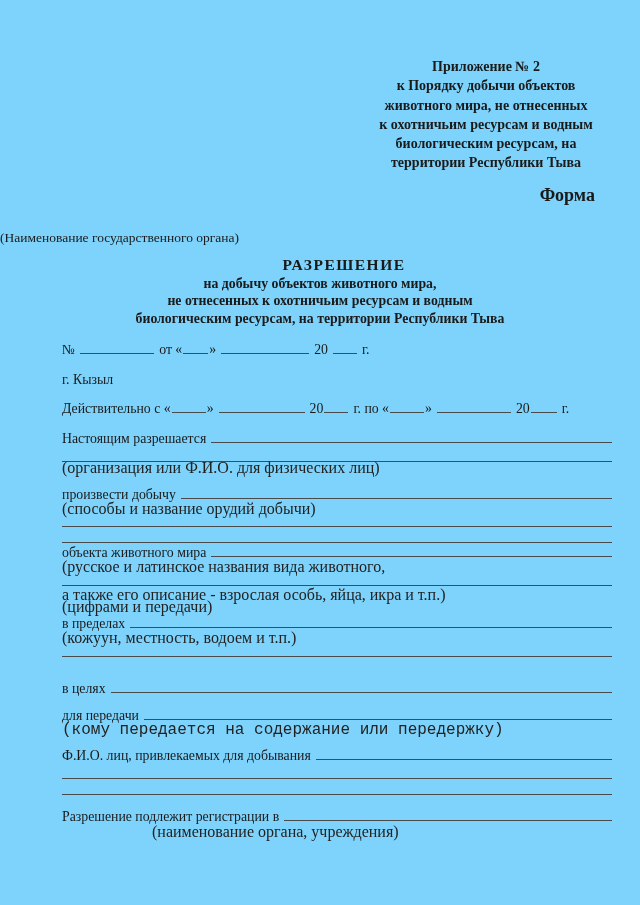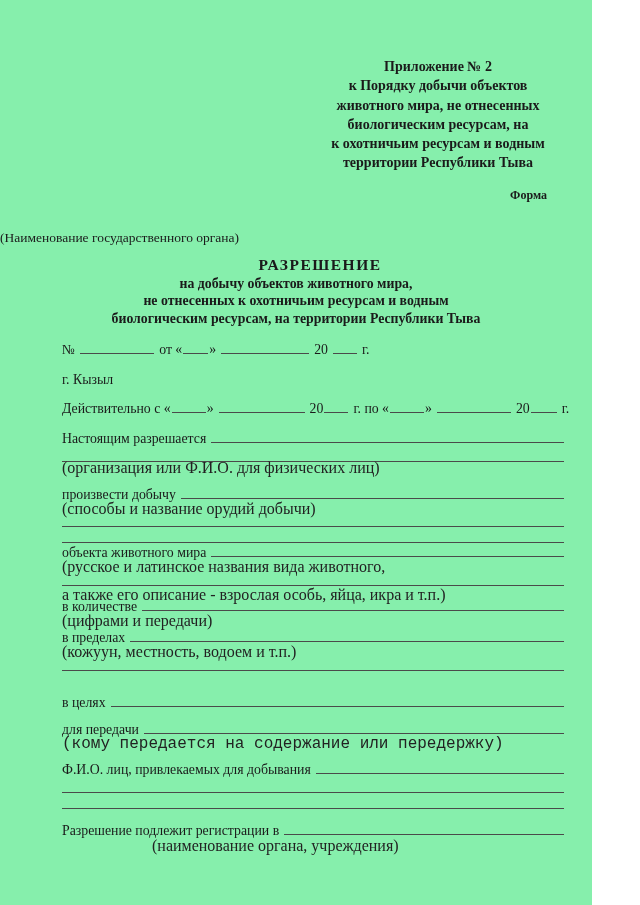--- a/index.html
+++ b/index.html
@@ -1,28 +1,28 @@
 <!DOCTYPE html>
 <html><head>
 <meta charset="utf-8">
 <style>
   html,body{margin:0;padding:0;background:#ffffff;}
   .page{
-    width:592px;height:905px;background:#86efac;overflow:hidden;
+    width:640px;height:905px;background:#7dd3fc;overflow:hidden;
     font-family:"Liberation Serif","DejaVu Serif",serif;
     color:#1a1a1a;position:relative;box-sizing:border-box;
   }
   
   .appendix{
     margin:57px 28px 0 auto;width:252px;text-align:center;
     font-weight:bold;font-size:14px;line-height:19.3px;
   }
   .forma{
     text-align:right;margin:14px 45px 4px 0;
-    font-weight:bold;font-size:12px;line-height:17px;
+    font-weight:bold;font-size:18px;line-height:17px;
   }
   .org-caption{
     text-align:left;margin-top:25px;font-size:13.5px;line-height:17px;
   }
   .title-block{text-align:center;margin-top:9px;}
   .title-heading{font-size:15.5px;font-weight:bold;letter-spacing:1.5px;line-height:20px;padding-left:48px;}
   .title-line{font-size:13.8px;font-weight:bold;line-height:17.4px;}
   
   .content{margin:0 28px 0 62px;}
   .row{
@@ -43,22 +43,22 @@
 </style>
 </head>
 <body>
 
 <div class="page">
 
   <div class="appendix">
     <div>Приложение № 2</div>
     <div>к Порядку добычи объектов</div>
     <div>животного мира, не отнесенных</div>
+    <div>к охотничьим ресурсам и водным</div>
     <div>биологическим ресурсам, на</div>
-    <div>к охотничьим ресурсам и водным</div>
     <div>территории Республики Тыва</div>
   </div>
 
   <div class="forma">Форма</div>
 
   <div class="org-caption">(Наименование государственного органа)</div>
 
   <div class="title-block">
     <div class="title-heading">РАЗРЕШЕНИЕ</div>
     <div class="title-line">на добычу объектов животного мира,</div>
@@ -117,24 +117,20 @@
     <div class="line-row" style="height:15px;"></div>
 
     <div class="row" style="margin-top:2px;">
       <span class="lbl">объекта животного мира</span>
       <span class="line fill"></span>
     </div>
     <div class="cap" style="padding-right:96px;">(русское и латинское названия вида животного,</div>
     <div class="line-row" style="height:12px;"></div>
     <div class="cap" style="padding-right:48px;margin-top:3px;">а также его описание - взрослая особь, яйца, икра и т.п.)</div>
 
-    <div class="row" style="height:14px;">
-      <span class="lbl">в количестве</span>
-      <span class="line fill"></span>
-    </div>
     <div class="cap" style="padding-right:20px;">(цифрами и передачи)</div>
 
     <div class="row" style="margin-top:3px;">
       <span class="lbl">в пределах</span>
       <span class="line fill"></span>
     </div>
     <div class="cap" style="padding-right:44px;">(кожуун, местность, водоем и т.п.)</div>
 
     <div class="line-row" style="height:12px;"></div>
 

